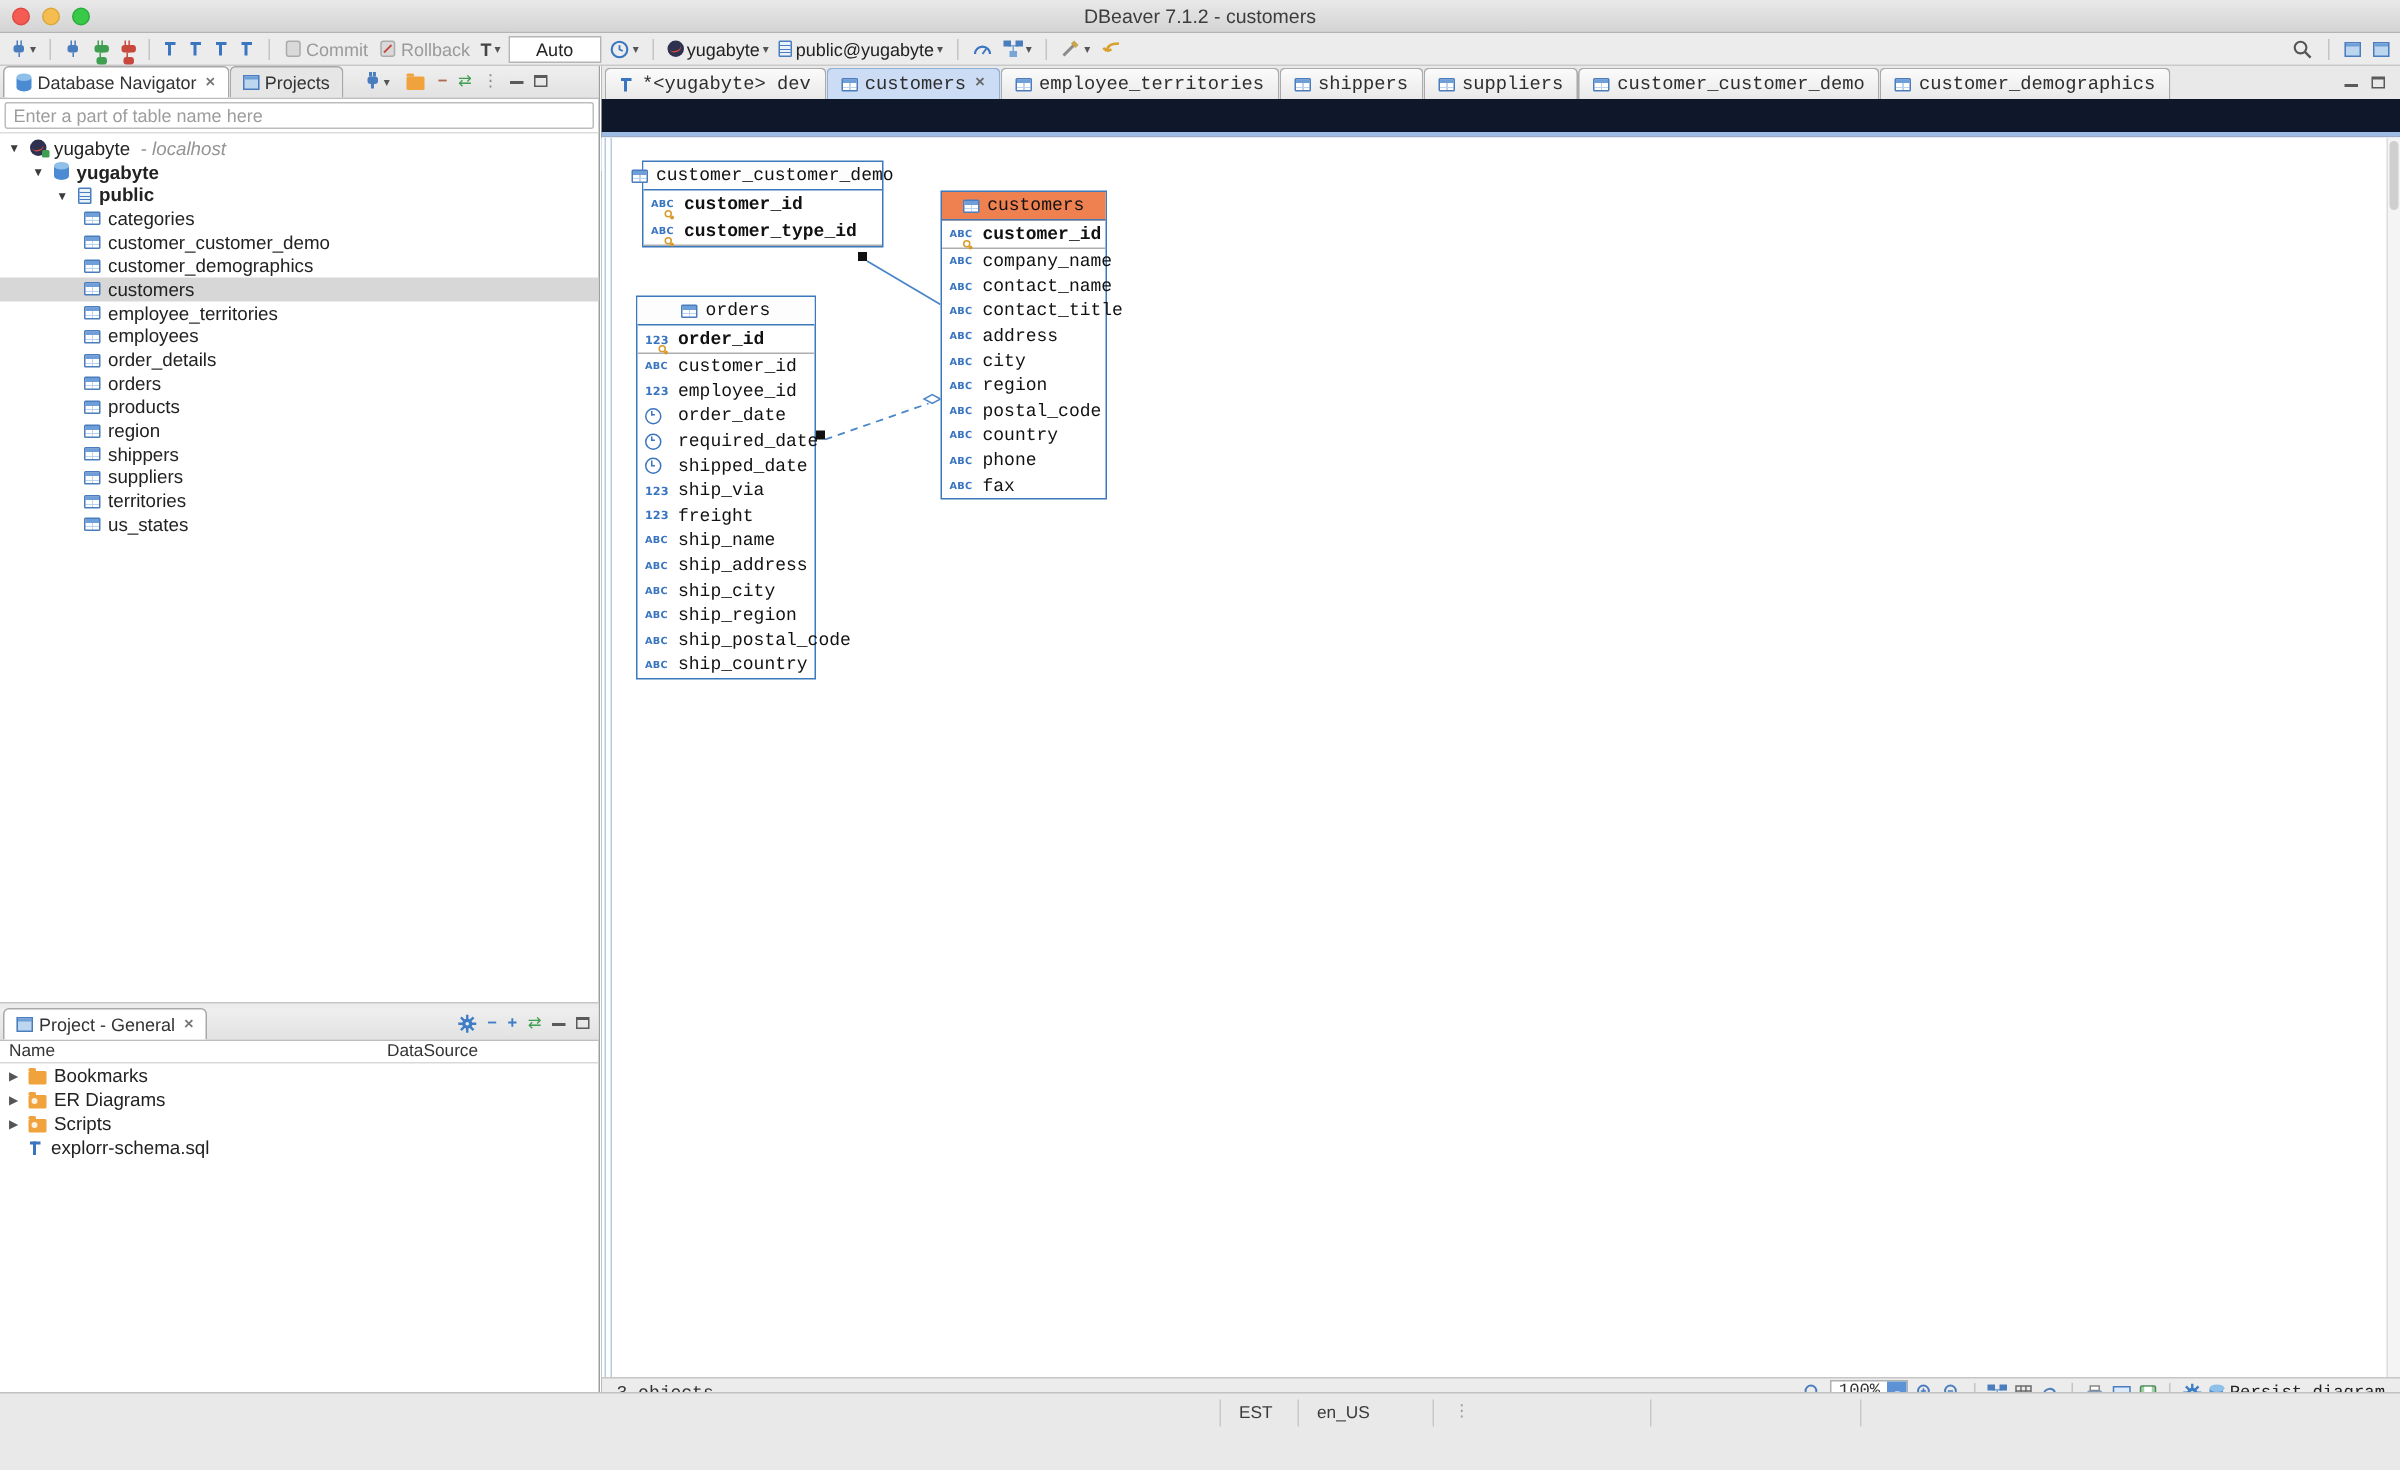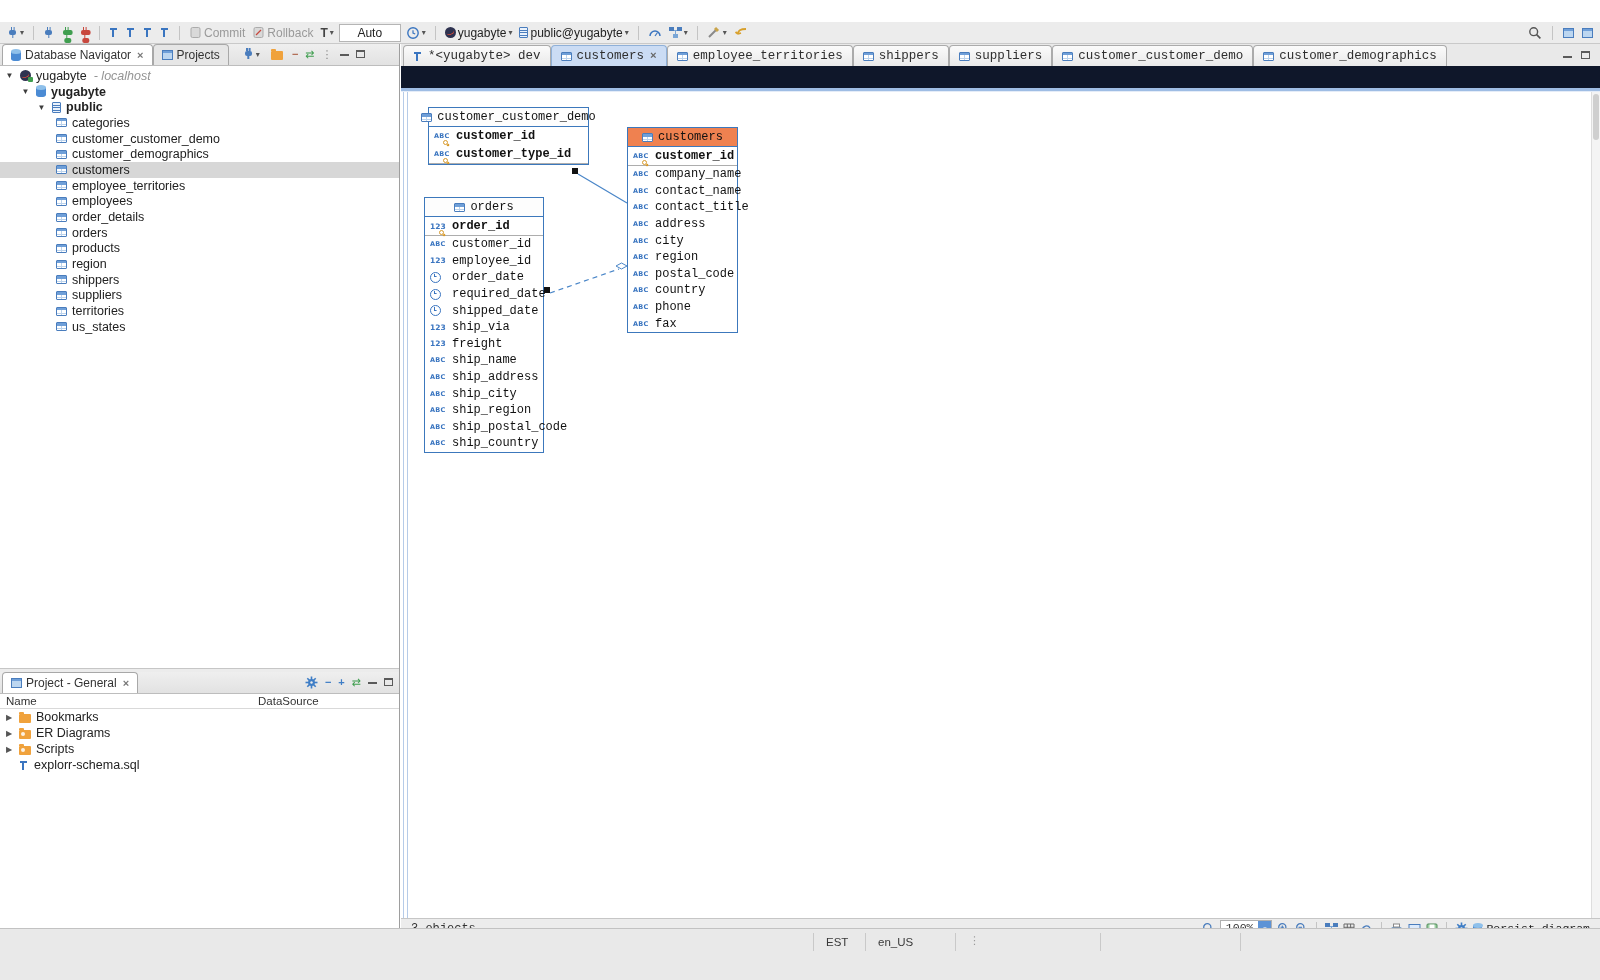--- a/index.html
+++ b/index.html
@@ -170,20 +170,28 @@
     border-top:1px solid #c2c2c2; }
   .sb-div { position:absolute; top:4px; height:18px; width:1px; background:#c9c9c9; }
   .sb-text { position:absolute; top:7px; font-size:11.5px; color:#3a3a3a; }
   .sb-dots { position:absolute; top:5px; font-size:11px; color:#9a9a9a; letter-spacing:-1px; }
 </style>
 </head>
 <body>
 
 <div id="window">
 
+  <div class="titlebar">
+    <div class="lights">
+      <span class="light red"></span>
+      <span class="light yellow"></span>
+      <span class="light green"></span>
+    </div>
+    <div class="wtitle">DBeaver 7.1.2 - customers</div>
+  </div>
 
   <div class="toolbar">
     <span class="tbtn">
         <span class="ico plug"></span>
         <span class="dd">▾</span>
       </span>
     <span class="tsep"></span>
     <span class="tbtn">
         <span class="ico plug"></span>
       </span>
@@ -302,20 +310,23 @@
           </span>
         <span class="tbtn">
             <span class="ico folder"></span>
           </span>
         <span class="glyph" style="color:#b06a52;font-weight:bold;">−</span>
         <span class="glyph" style="color:#3f9e4f;">⇄</span>
         <span class="glyph" style="color:#888;">⋮</span>
         <span class="i-min"></span>
         <span class="i-max"></span>
       </span>
+    </div>
+    <div class="filter-row">
+      <input type="text" placeholder="Enter a part of table name here" style="">
     </div>
     <div class="tree">
       <div class="trow ind1">
         <span class="tw">▼</span>
         <span class="ico driver connected"></span>
         <span>yugabyte</span>
           <span class="muted">- localhost</span>
       </div>
       <div class="trow ind2">
         <span class="tw">▼</span>

